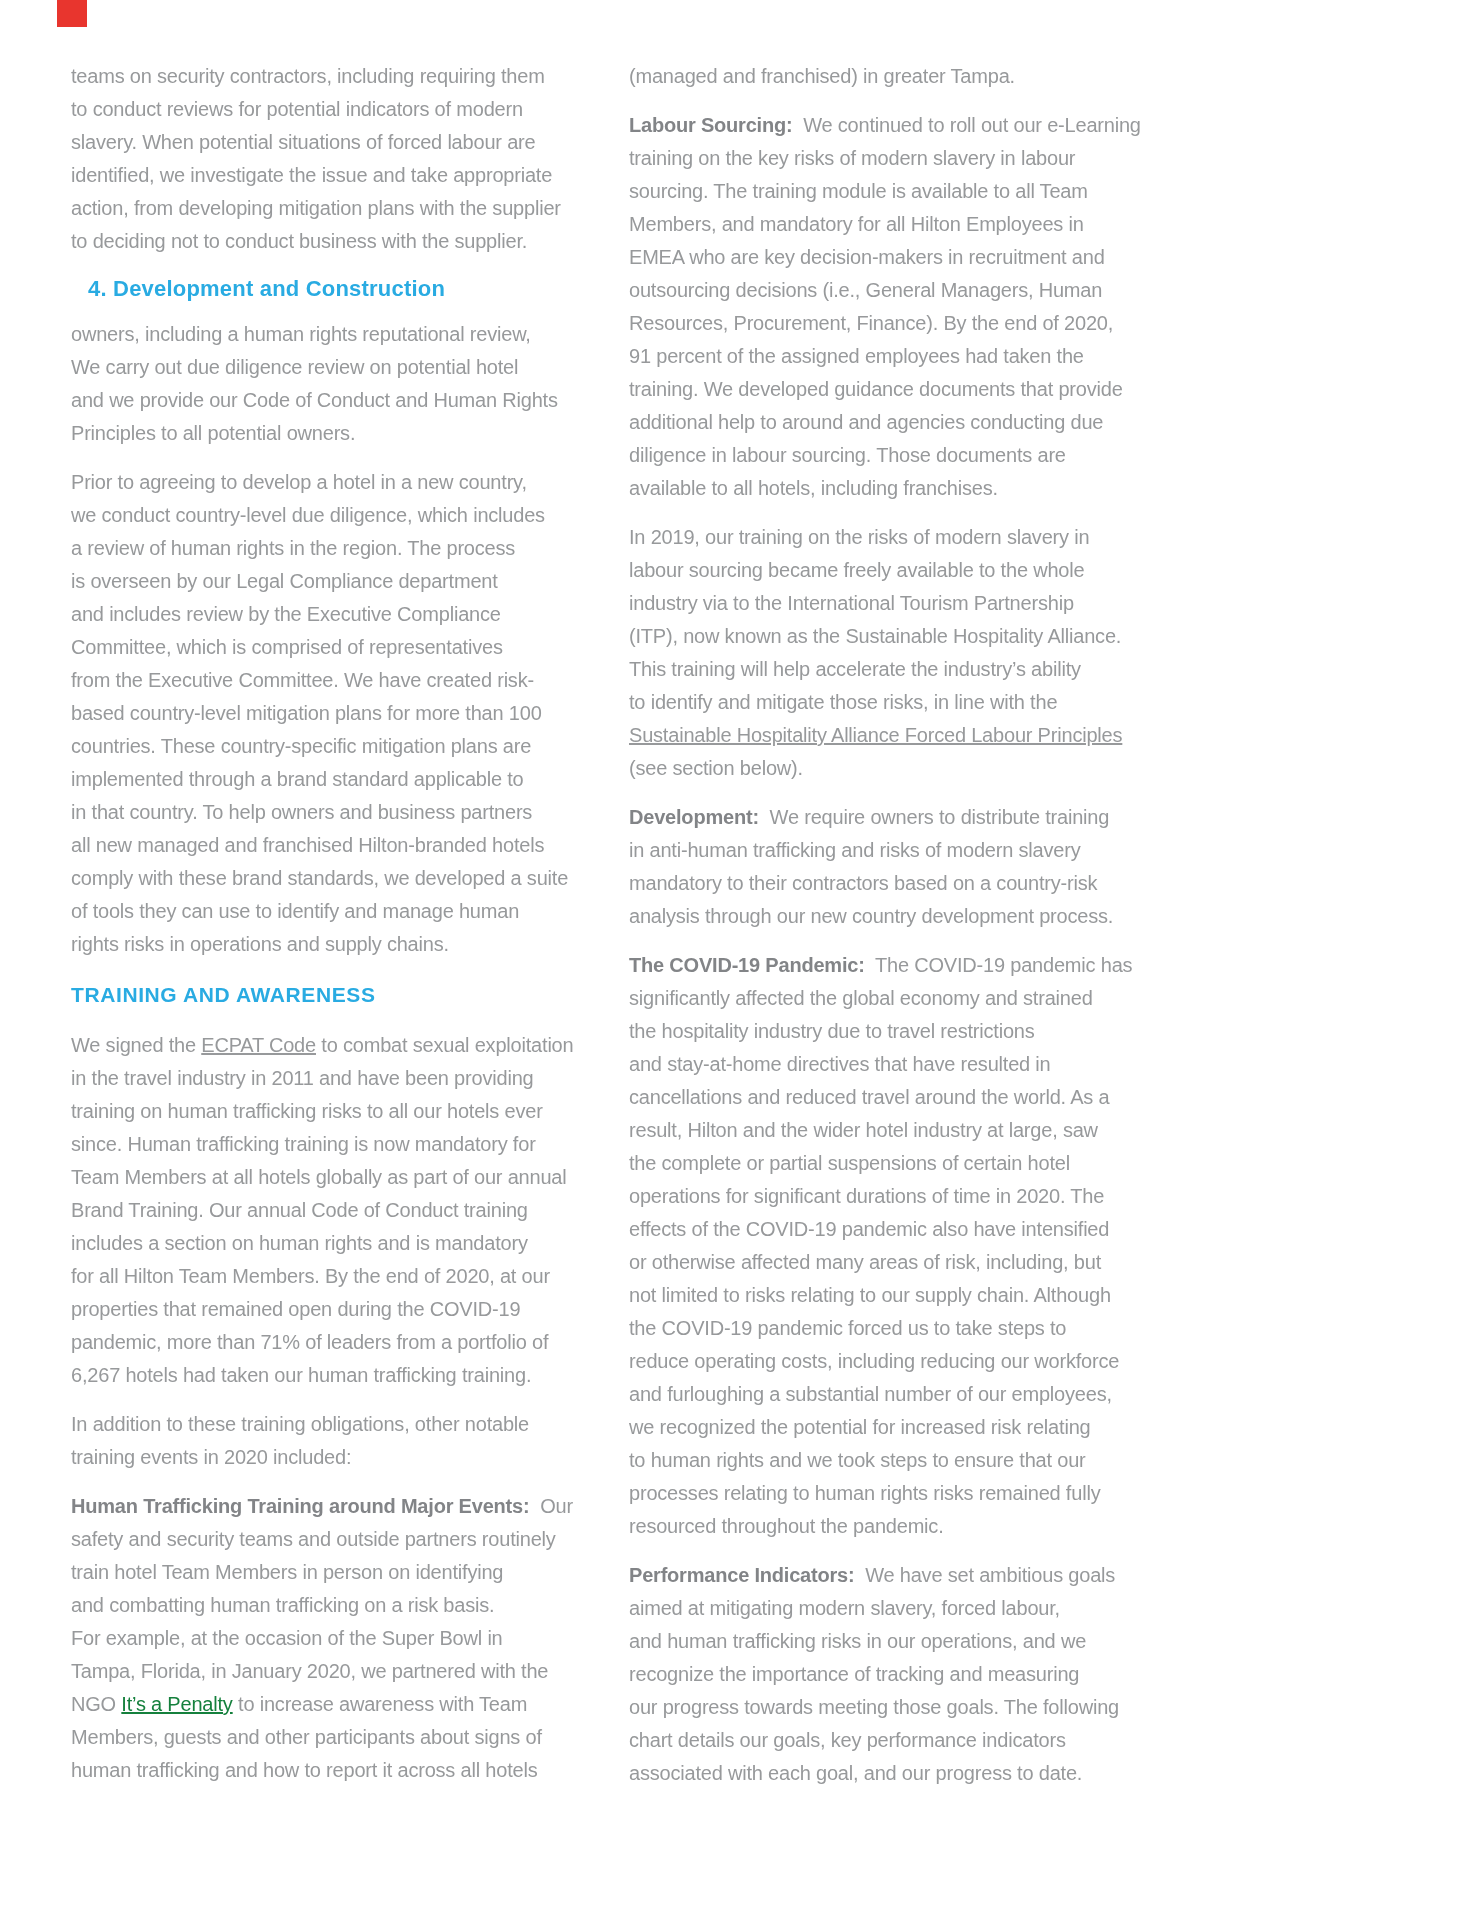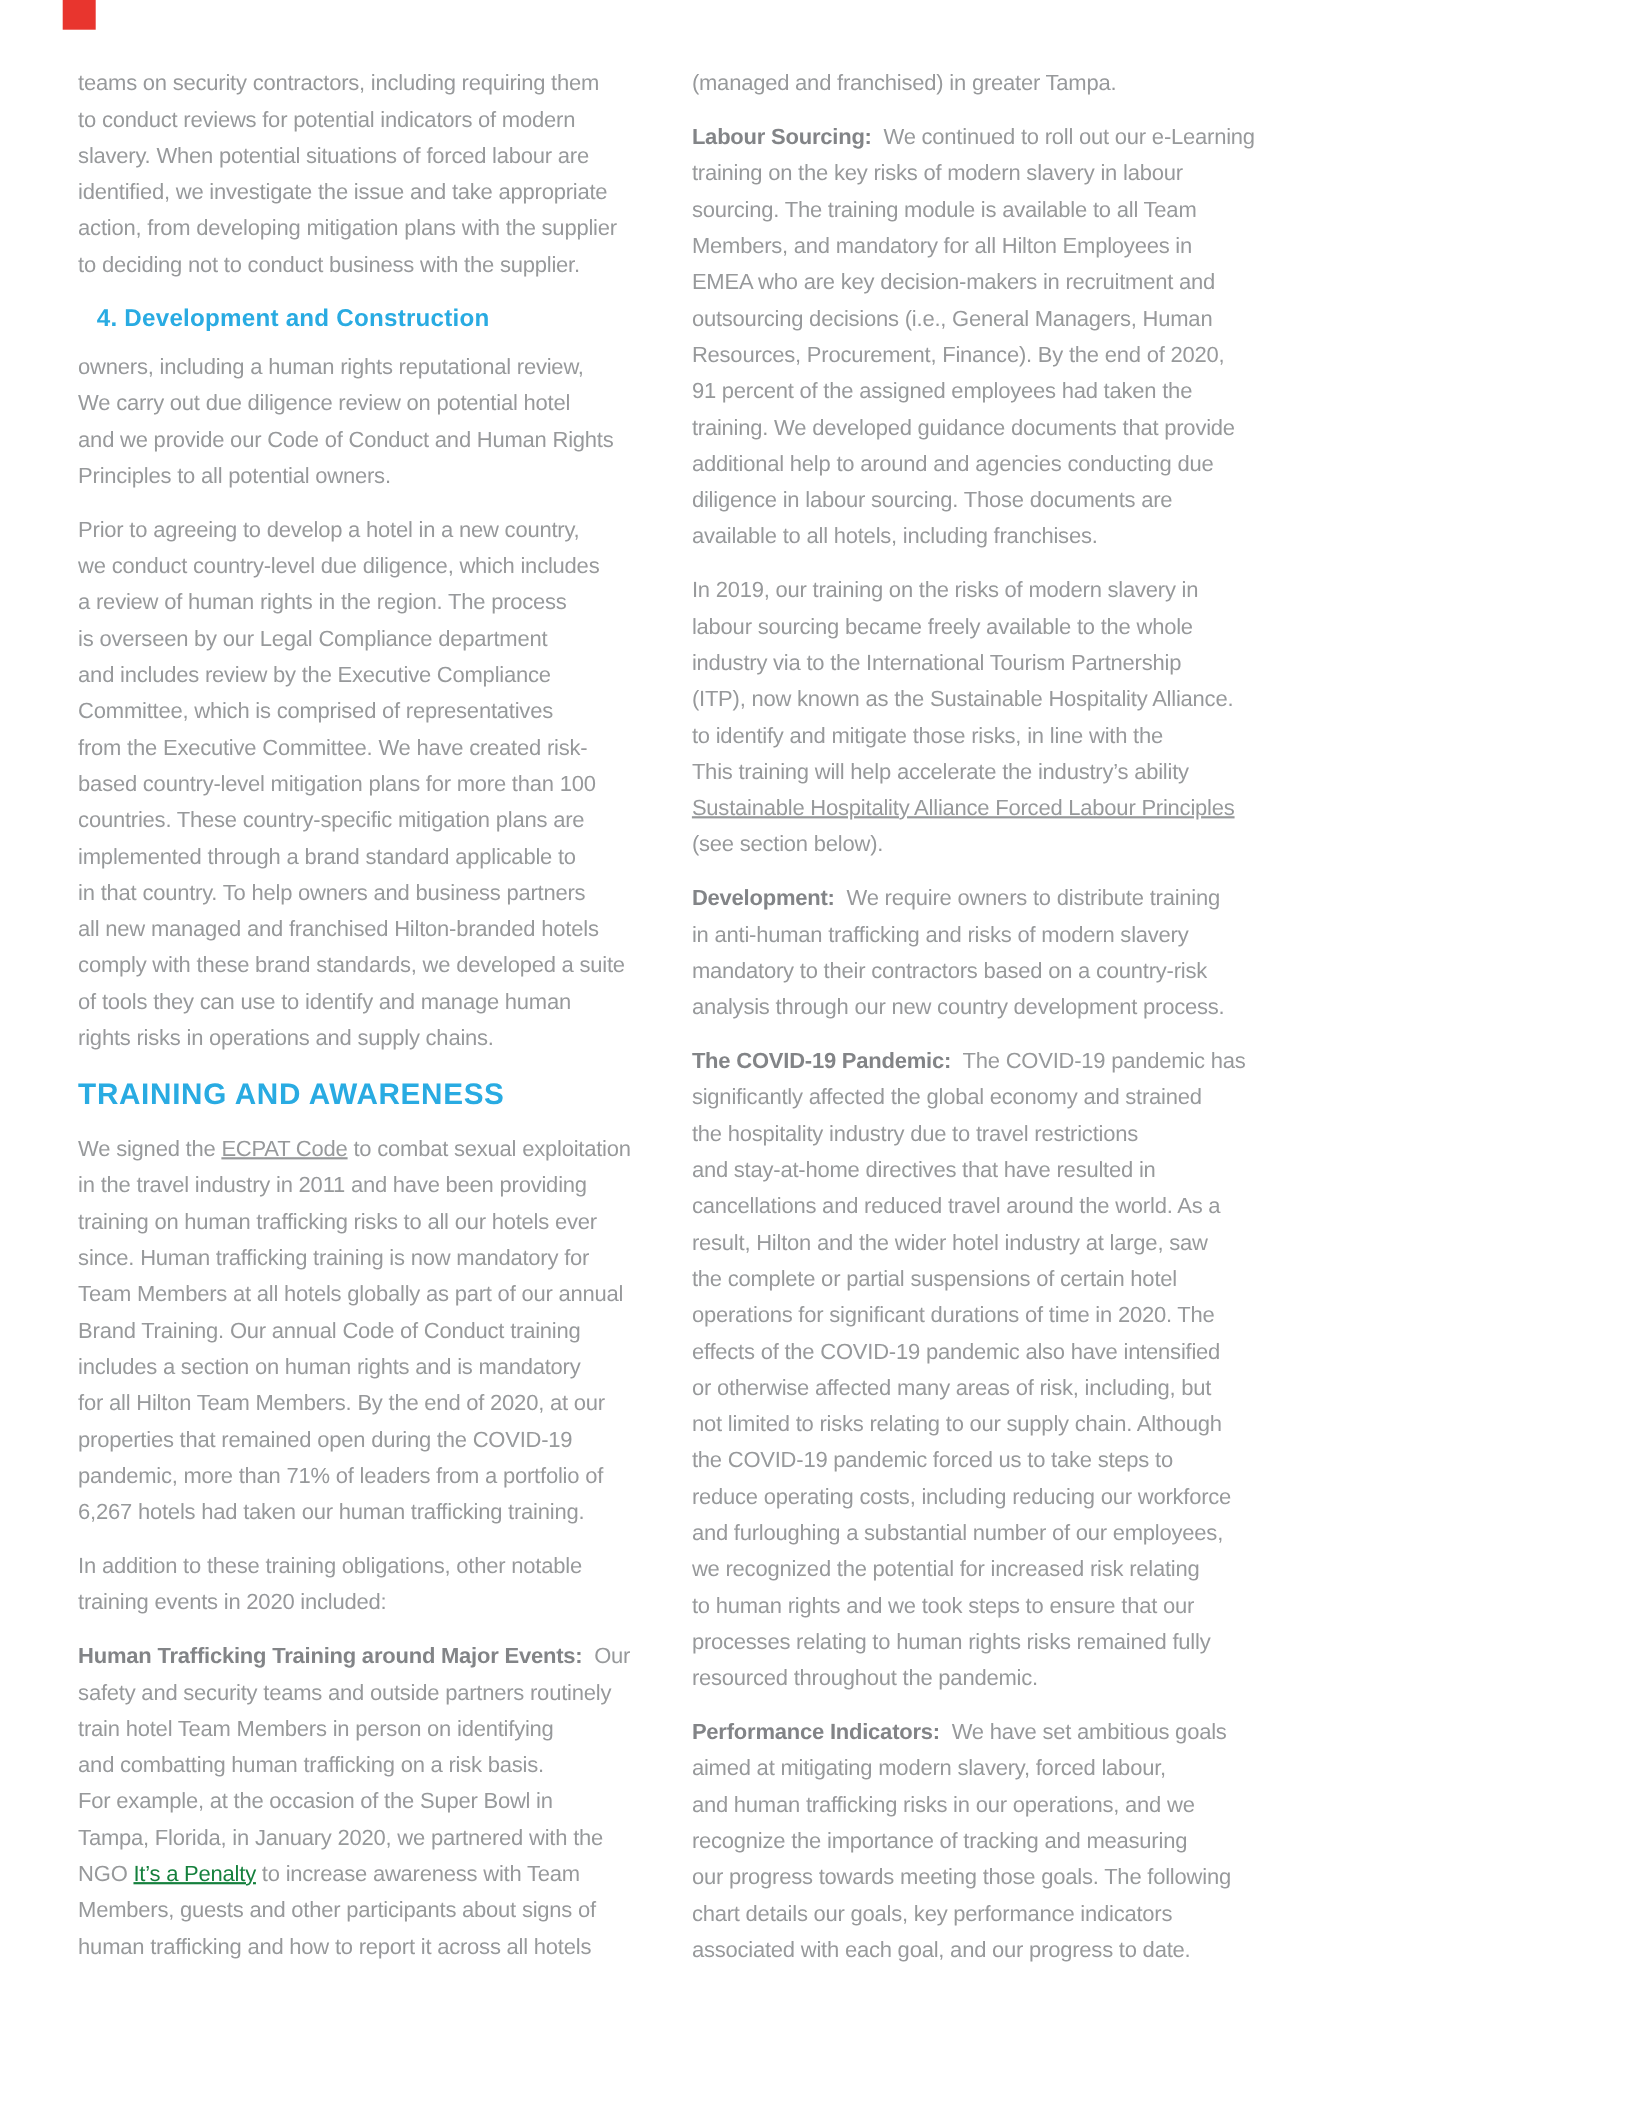--- a/index.html
+++ b/index.html
@@ -23,21 +23,21 @@
     color: #97999b; letter-spacing: -0.2px;
   }
   .seg-b { font-weight: 700; color: #828487; }
   .seg-u { text-decoration: underline; cursor: pointer; }
   .h1 {
     font-size: 22px; line-height: 30px; font-weight: 700;
     color: #29abe2; margin: 10px 0 14px 17px; letter-spacing: 0.2px;
     white-space: pre;
   }
   .h2 {
-    font-size: 27px; line-height: 36px; font-weight: 700;
+    font-size: 21px; line-height: 36px; font-weight: 700;
     color: #29abe2; margin: 14px 0 16px 0; letter-spacing: 0.6px;
     white-space: pre;
   }
 </style>
 </head>
 <body>
 
 <div class="corner-tab" style="background: rgb(232, 53, 46);"></div>
 
 <div class="page">
@@ -121,22 +121,22 @@
           <div class="line"><span style="color: rgb(151, 153, 155);">training. We developed guidance documents that provide</span></div>
           <div class="line"><span style="color: rgb(151, 153, 155);">additional help to around and agencies conducting due</span></div>
           <div class="line"><span style="color: rgb(151, 153, 155);">diligence in labour sourcing. Those documents are</span></div>
           <div class="line"><span style="color: rgb(151, 153, 155);">available to all hotels, including franchises.</span></div>
         </div>
         <div class="para">
           <div class="line"><span style="color: rgb(151, 153, 155);">In 2019, our training on the risks of modern slavery in</span></div>
           <div class="line"><span style="color: rgb(151, 153, 155);">labour sourcing became freely available to the whole</span></div>
           <div class="line"><span style="color: rgb(151, 153, 155);">industry via to the International Tourism Partnership</span></div>
           <div class="line"><span style="color: rgb(151, 153, 155);">(ITP), now known as the Sustainable Hospitality Alliance.</span></div>
+          <div class="line"><span style="color: rgb(151, 153, 155);">This training will help accelerate the industry’s ability</span></div>
           <div class="line"><span style="color: rgb(151, 153, 155);">to identify and mitigate those risks, in line with the</span></div>
-          <div class="line"><span style="color: rgb(151, 153, 155);">This training will help accelerate the industry’s ability</span></div>
           <div class="line"><span class="seg-u" style="color: rgb(151, 153, 155);">Sustainable Hospitality Alliance Forced Labour Principles</span></div>
           <div class="line"><span style="color: rgb(151, 153, 155);">(see section below).</span></div>
         </div>
         <div class="para">
           <div class="line"><span class="seg-b" style="color: rgb(130, 132, 135);">Development:</span><span style="color: rgb(151, 153, 155);">  We require owners to distribute training</span></div>
           <div class="line"><span style="color: rgb(151, 153, 155);">in anti-human trafficking and risks of modern slavery</span></div>
           <div class="line"><span style="color: rgb(151, 153, 155);">mandatory to their contractors based on a country-risk</span></div>
           <div class="line"><span style="color: rgb(151, 153, 155);">analysis through our new country development process.</span></div>
         </div>
         <div class="para">

